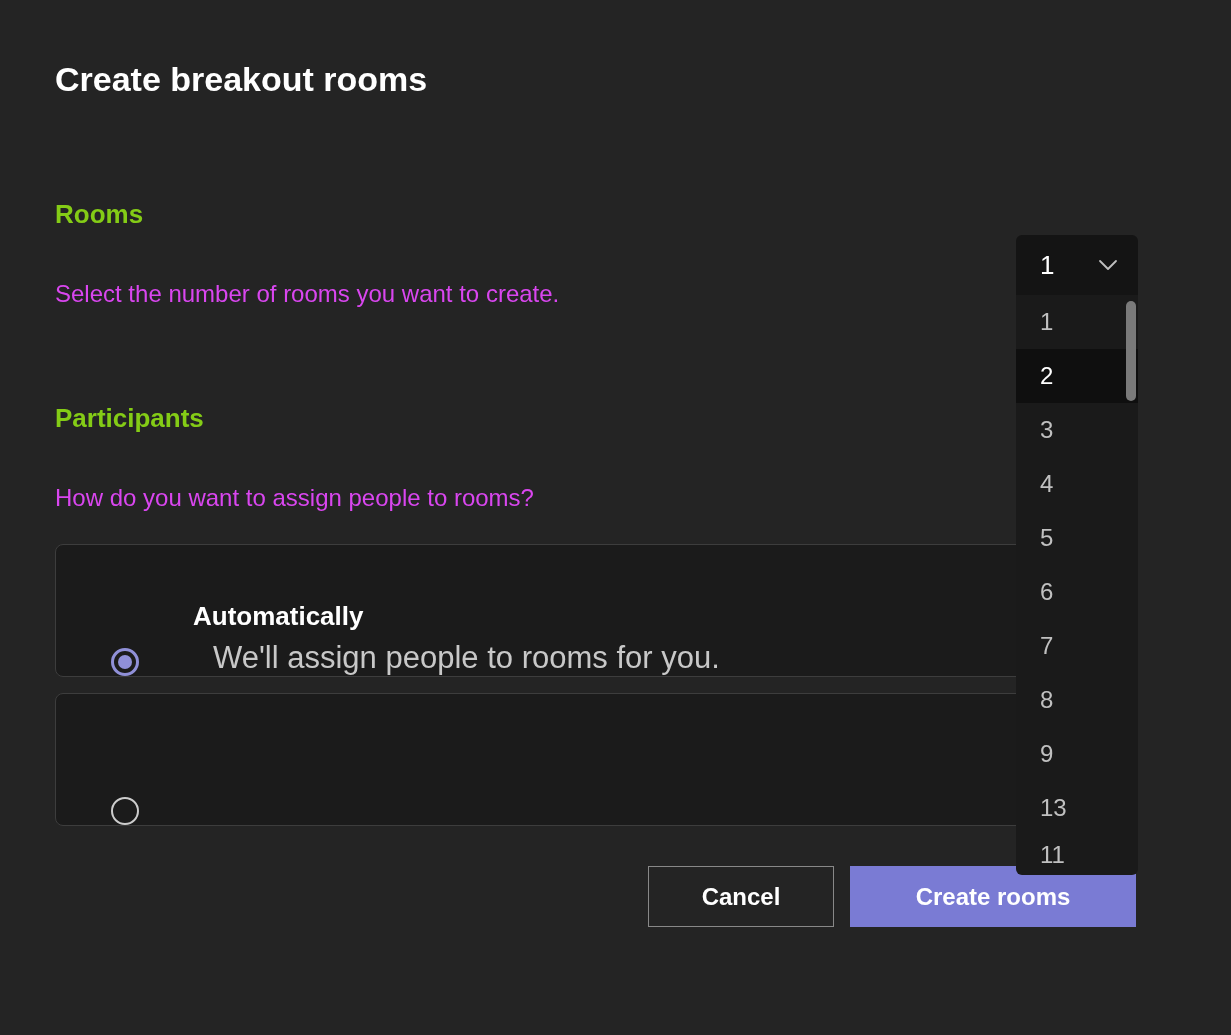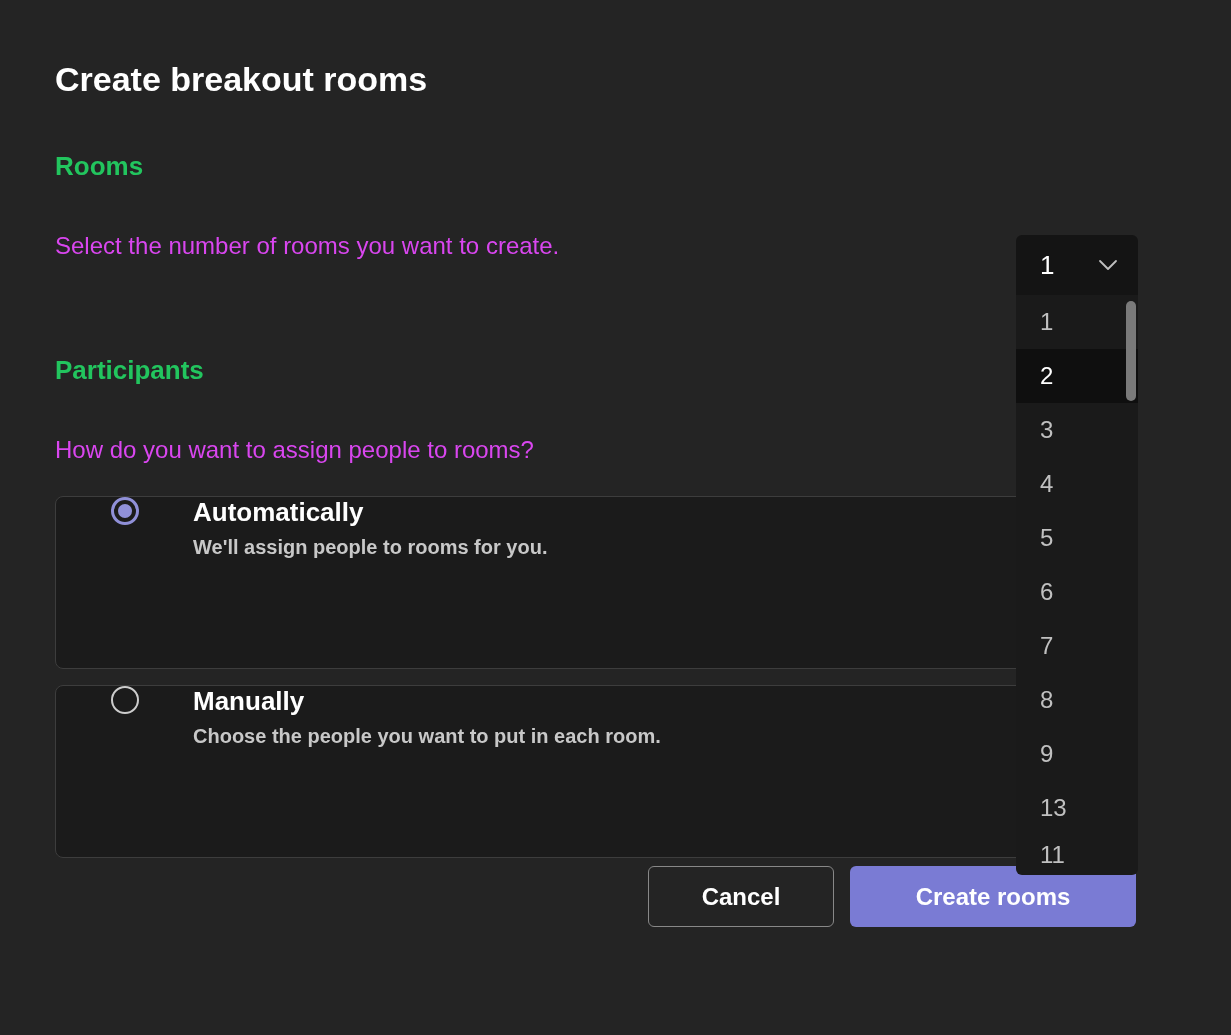--- a/index.html
+++ b/index.html
@@ -19,52 +19,52 @@
     }
     
     .dialog {
       padding: 60px 55px 55px 55px;
     }
     
     .dialog-title {
       font-size: 34px;
       font-weight: 700;
       color: #ffffff;
-      margin-bottom: 52px;
+      margin-bottom: 100px;
     }
     
     .section-heading {
       font-size: 26px;
       font-weight: 700;
-      color: #22c55e;
+      color: #84cc16;
       margin-bottom: 50px;
     }
     
     .section-description {
       font-size: 24px;
       font-weight: 400;
       color: #d946ef;
       margin-bottom: 95px;
     }
     
     .participants-section .section-heading {
     }
     
     .participants-section .section-description {
       margin-bottom: 32px;
     }
     
     .radio-card {
       width: 1082px;
-      height: 173px;
+      height: 133px;
       background: #1b1b1b;
       border: 1px solid #3d3d3d;
       border-radius: 8px;
       display: flex;
-      align-items: flex-start;
+      align-items: flex-end;
       padding-left: 55px;
       margin-bottom: 16px;
       cursor: pointer;
     }
     
     .radio-circle {
       width: 28px;
       height: 28px;
       border-radius: 50%;
       border: 2px solid #b8b8d0;
@@ -96,42 +96,43 @@
       gap: 8px;
     }
     
     .radio-title {
       font-size: 26px;
       font-weight: 700;
       color: #ffffff;
     }
     
     .radio-subtitle {
-      font-size: 20px;
-      font-weight: 700;
+      font-size: 31px;
+      font-weight: 400;
       color: #c8c8c8;
+      margin-left: 20px;
     }
     
     .footer-buttons {
       position: absolute;
       right: 95px;
       top: 866px;
       display: flex;
       gap: 16px;
     }
     
     .btn {
       height: 61px;
       display: flex;
       align-items: center;
       justify-content: center;
       font-size: 24px;
       font-weight: 600;
       cursor: pointer;
-      border-radius: 6px;
+      border-radius: 0;
     }
     
     .btn-secondary {
       width: 186px;
       background: #242424;
       border: 1px solid #888;
       color: #ffffff;
     }
     
     .btn-primary {
@@ -232,24 +233,20 @@
         <div class="radio-inner"></div>
       </div>
       <div class="radio-text">
         <div class="radio-title">Automatically</div>
         <div class="radio-subtitle">We'll assign people to rooms for you.</div>
       </div>
     </div>
 
     <div class="radio-card">
       <div class="radio-circle unselected"></div>
-      <div class="radio-text">
-        <div class="radio-title">Manually</div>
-        <div class="radio-subtitle">Choose the people you want to put in each room.</div>
-      </div>
     </div>
   </div>
 
 </div>
 
 <div class="footer-buttons">
   <button class="btn btn-secondary">Cancel</button>
   <button class="btn btn-primary">Create rooms</button>
 </div>
 

